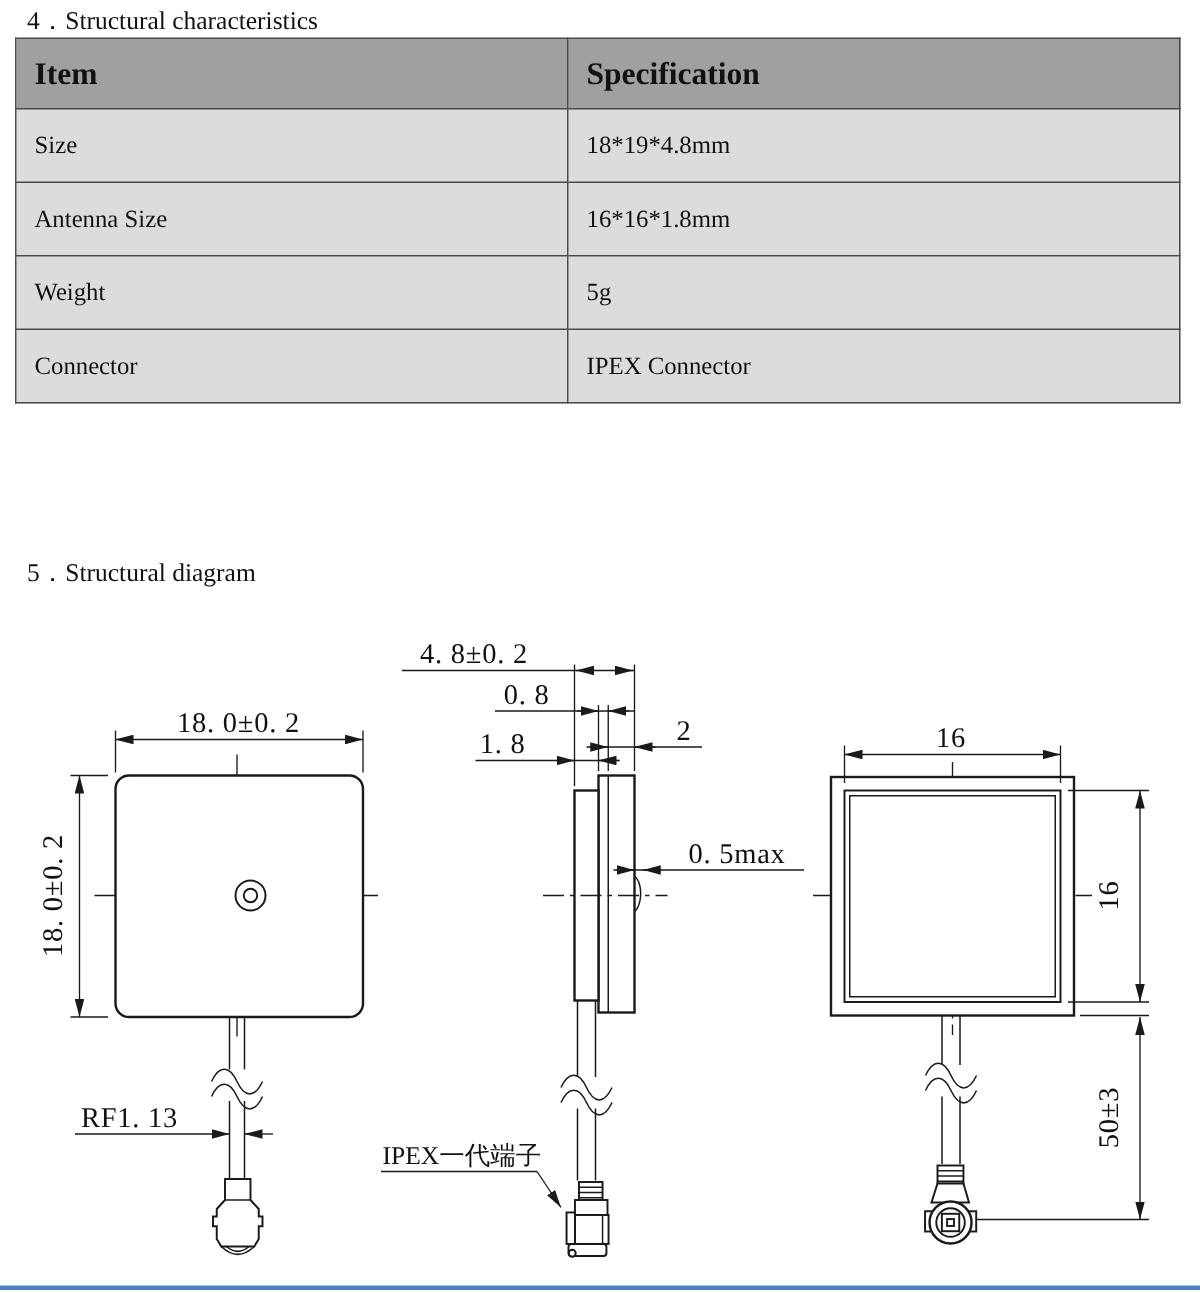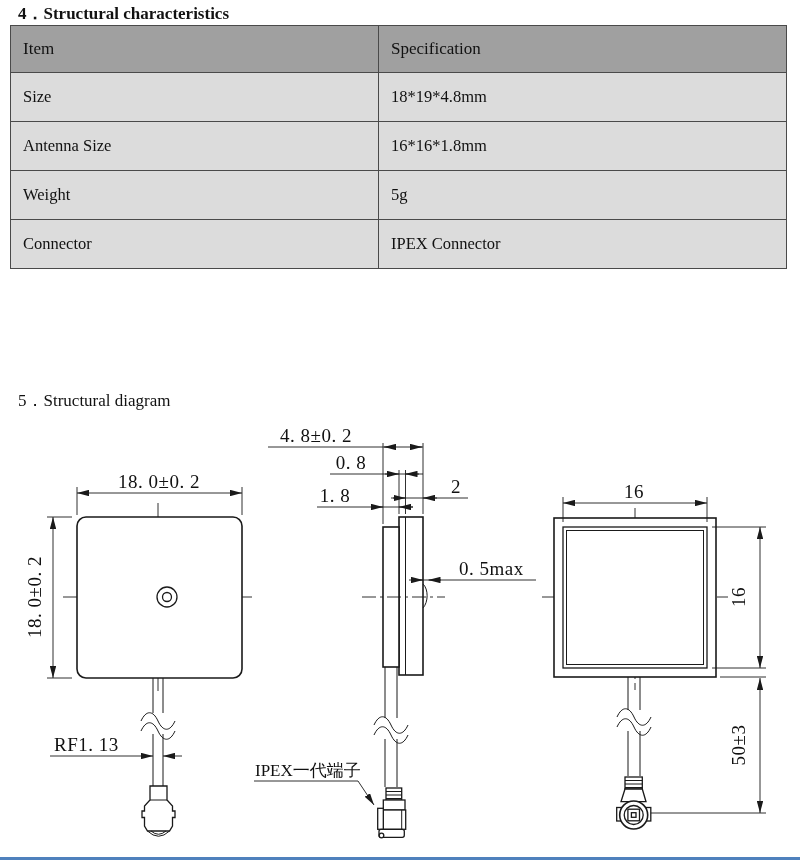--- a/index.html
+++ b/index.html
@@ -11,35 +11,35 @@
   }
   html,body{margin:0;padding:0;}
   body{
     width:800px;height:862px;position:relative;background:#ffffff;
     font-family:"Liberation Serif",serif;color:#111;overflow:hidden;
   }
   .sec-title{
     position:absolute;left:18px;font-size:17px;color:#111;
     font-family:"Liberation Serif",serif;white-space:nowrap;
   }
-  #title4{top:2px;font-weight:bold;}
-  #title5{top:389px;}
+  #title4{top:2px;}
+  #title5{top:370px;}
   table.spec{
     position:absolute;left:10px;top:25px;width:776px;
     border-collapse:collapse;table-layout:fixed;
     font-size:16.5px;
   }
   table.spec td{
     border:1px solid var(--table-border);
     background:var(--table-row-bg);
     height:48px;padding:0 0 0 12px;vertical-align:middle;
   }
   table.spec tr.hdr td{
     background:var(--table-header-bg);
-    font-weight:normal;font-size:17px;height:46px;
+    font-weight:bold;font-size:21px;height:46px;
   }
   table.spec col.c1{width:368px;}
   table.spec col.c2{width:408px;}
   table.spec{border:1.5px solid #333;}
   svg#diagram{position:absolute;left:0;top:0;}
   .ol{fill:#fff;stroke:var(--line-color);stroke-width:1.3;}
   .ol2{fill:#fff;stroke:var(--line-color);stroke-width:1.6;}
   .thin{fill:none;stroke:var(--line-color);stroke-width:1;}
   .dim{fill:none;stroke:var(--line-color);stroke-width:0.9;}
   .cl{fill:none;stroke:var(--line-color);stroke-width:0.9;stroke-dasharray:14 4 3 4;}

